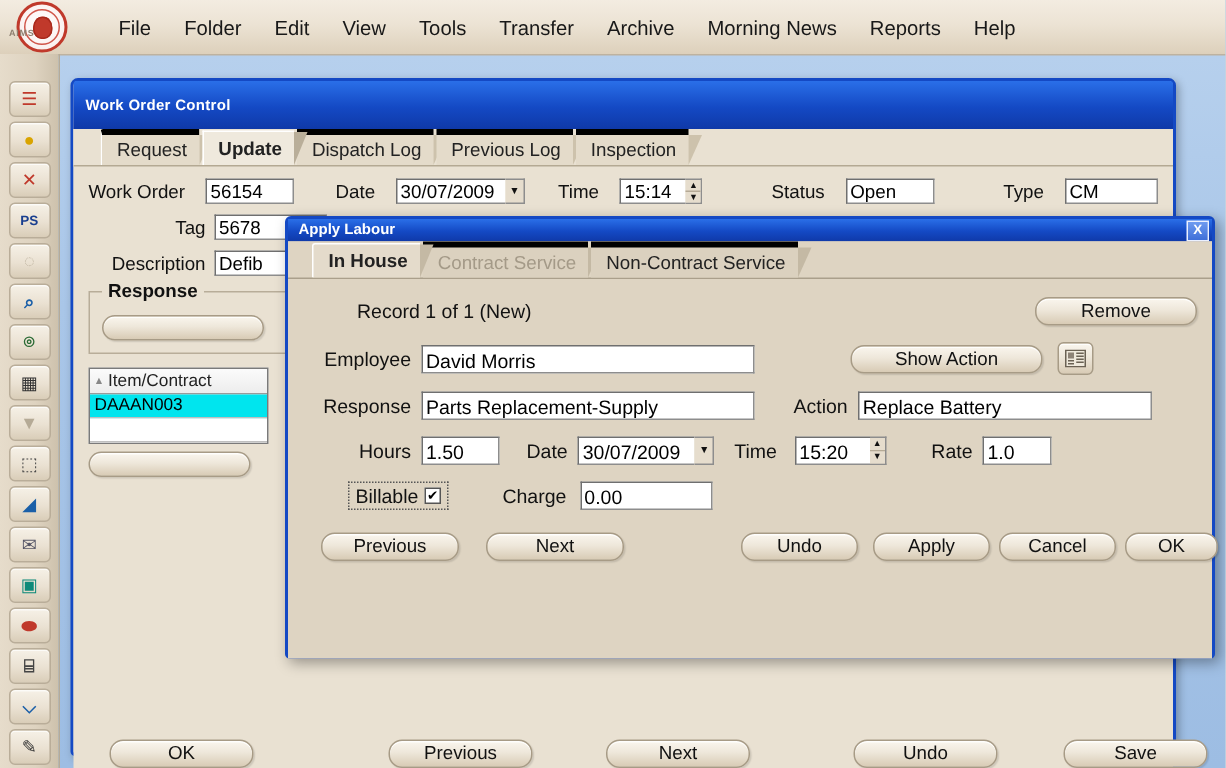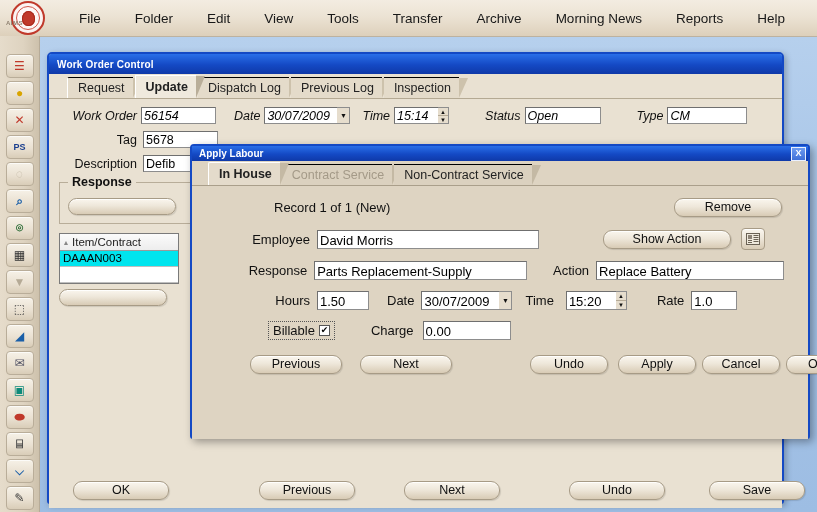--- a/index.html
+++ b/index.html
@@ -42,21 +42,21 @@
   #logo .flame{
     position:relative;z-index:2;width:13px;height:15px;
     background:#c0392b;
     border-radius:50% 50% 45% 45%;
     box-shadow:0 0 0 1px #a8291c inset;
   }
   #logo .tag{
     position:absolute;left:6px;top:20px;z-index:3;
     font-size:6px;font-weight:bold;color:#8e8070;letter-spacing:.5px;
   }
-  .menu-items{display:flex;align-items:center;gap:16px;margin-left:14px;}
+  .menu-items{display:flex;align-items:center;gap:4px;margin-left:14px;}
   .menu-item{
     padding:3px 9px;color:#181818;font-size:13.5px;
     cursor:default;white-space:nowrap;
   }
 
   
   #lefttoolbar{
     position:absolute;left:0;top:36px;width:40px;height:476px;
     background:linear-gradient(90deg,#e6dccb 0%,#ded3c0 60%,#cdc1ac 100%);
     border-right:1px solid #b6ab98;
@@ -75,21 +75,21 @@
 
   
   #woc{
     position:absolute;left:47px;top:52px;width:737px;height:452px;
     border:2px solid #1449c4;border-radius:5px 5px 3px 3px;
     background:#e6ddcd;
     box-sizing:border-box;
     box-shadow:2px 2px 6px rgba(0,0,0,.28);
   }
   #woc-title{
-    height:20px;
+    height:32px;
     background:linear-gradient(180deg,#2a6fe8 0%,#1449c4 55%,#0f39a8 100%);
     color:#fff;font-size:10px;font-weight:bold;
     display:flex;align-items:center;padding-left:8px;
     border-radius:2px 2px 0 0;
     letter-spacing:.2px;
   }
   #woc-body{
     position:relative;
     background:#e9e1d2;
     height:434px;
@@ -100,21 +100,21 @@
     position:relative;height:24px;
     background:#e9e1d2;
     border-bottom:1px solid #b4a993;
     padding-left:18px;
     display:flex;align-items:flex-end;
   }
   .tab{
     position:relative;height:20px;line-height:20px;
     padding:0 8px 0 10px;font-size:12.5px;color:#222;
     background:#e4dbca;
-    border-top:1px solid #000000;
+    border-top:4px solid #000000;
     margin-right:2px;cursor:pointer;white-space:nowrap;
   }
   .tab::after{
     content:"";position:absolute;right:-9px;top:0;
     width:0;height:0;
     border-left:9px solid #cdc2ac;
     border-bottom:20px solid transparent;
   }
   .tab.active{
     background:#efe9dd;font-weight:bold;
@@ -217,21 +217,21 @@
     border:1px solid #eaf0ff;color:#fff;font-size:9px;font-weight:bold;
     display:flex;align-items:center;justify-content:center;cursor:pointer;
     line-height:1;
   }
   #dlg-body{background:#ded4c2;height:278px;position:relative;}
   #dlg .tabstrip{background:#ded4c2;border-bottom:1px solid #aa9f8b;padding-left:16px;}
   #dlg .tab{background:#dbd1bf;}
   #dlg .tab::after{border-left-color:#c4b9a4;}
   #dlg .tab.active{background:#e4dbcb;}
   #dlg .tab.disabled{color:#a49a88;}
-  #dlg .dlg-content{padding:12px 24px 0 16px;position:relative;margin-left:36px;}
+  #dlg .dlg-content{padding:12px 8px 0 16px;position:relative;}
   .dlg-row{display:flex;align-items:center;margin-bottom:11px;}
   #dlg .fld{background:#fff;}
   .chkbox-wrap{
     border:1px dotted #555;padding:1px 4px;display:inline-flex;align-items:center;gap:4px;
   }
   .chk{
     width:11px;height:11px;background:#fff;border:1px solid #555;
     display:inline-flex;align-items:center;justify-content:center;
     font-size:9px;line-height:1;color:#000;box-sizing:border-box;
   }
@@ -331,21 +331,21 @@
     <div class="tabstrip" id="woc-tabs">
         <div class="tab first"><span>Request</span></div>
         <div class="tab active"><span>Update</span></div>
         <div class="tab"><span>Dispatch Log</span></div>
         <div class="tab"><span>Previous Log</span></div>
         <div class="tab"><span>Inspection</span></div>
       </div>
 
     <div class="form-area">
 
-      <div class="row" style="gap:4px;font-style:italic;">
+      <div class="row" style="gap:14px;">
         <span class="lbl" style="width:78px;text-align:right;">Work Order</span>
         <span class="fld" style="width:75px;">56154</span>
         <span class="lbl" style="margin-left:14px;">Date</span>
         <span class="combo">
           <span class="fld" style="width:73px;border-right:none;">30/07/2009</span>
           <span class="arrow">▼</span>
         </span>
         <span class="lbl" style="margin-left:8px;">Time</span>
         <span class="combo">
           <span class="fld" style="width:44px;border-right:none;">15:14</span>

